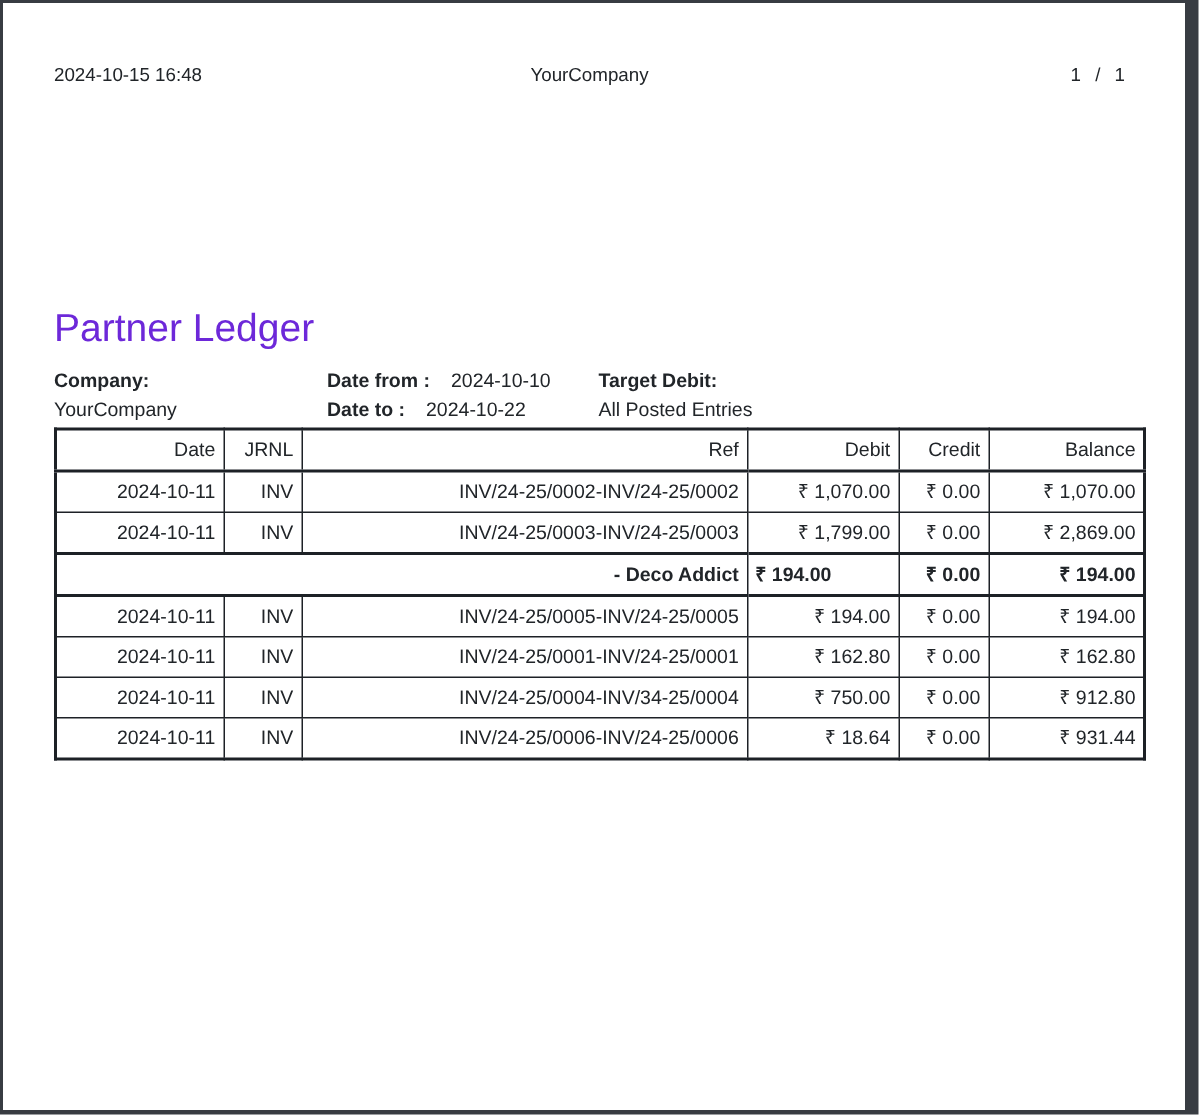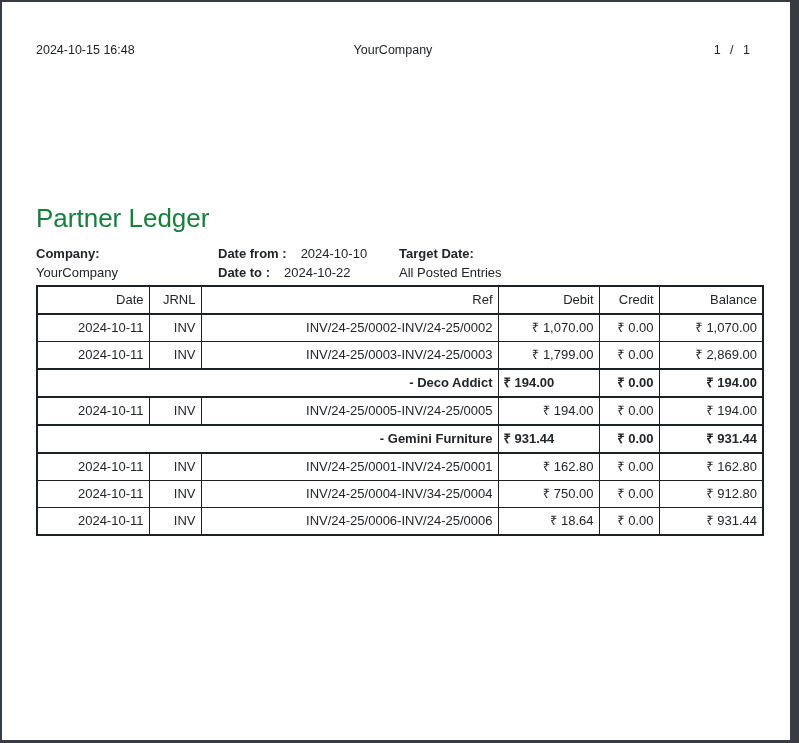--- a/index.html
+++ b/index.html
@@ -27,21 +27,21 @@
   .doc-header .dh-left   { flex: 1; text-align: left; }
   .doc-header .dh-center { flex: 1; text-align: center; }
   .doc-header .dh-right  { flex: 1; text-align: right; padding-right: 12px; word-spacing: 6px; }
 
   
   .report-title {
     margin: 146px 0 0 0;
     font-size: 26px;
     font-weight: 400;
     line-height: 28px;
-    color: #15803d;
+    color: #6d28d9;
   }
 
   
   .filters {
     display: flex;
     margin-top: 12px;
     font-size: 13px;
     line-height: 19px;
   }
   .filters .f-col1 { width: 182px; }
@@ -97,21 +97,21 @@
     </div>
     <div class="f-col2">
       <div class="f-inline">
         <span class="f-label">Date from :</span><span>2024-10-10</span>
       </div>
       <div class="f-inline">
         <span class="f-label">Date to :</span><span>2024-10-22</span>
       </div>
     </div>
     <div class="f-col3">
-      <div class="f-label">Target Date:</div>
+      <div class="f-label">Target Debit:</div>
       <div>All Posted Entries</div>
     </div>
   </div>
 
   <table class="ledger">
     <colgroup>
       <col style="width:112px">
         <col style="width:52px">
         <col style="width:297px">
       <col style="width:101px">
@@ -152,26 +152,20 @@
           <td class="num">₹ 194.00</td>
         </tr>
         <tr>
           <td>2024-10-11</td>
           <td>INV</td>
           <td>INV/24-25/0005-INV/24-25/0005</td>
           <td class="num">₹ 194.00</td>
           <td class="num">₹ 0.00</td>
           <td class="num">₹ 194.00</td>
         </tr>
-        <tr class="partner-row">
-          <td colspan="3">- Gemini Furniture</td>
-          <td class="partner-debit">₹ 931.44</td>
-          <td class="num">₹ 0.00</td>
-          <td class="num">₹ 931.44</td>
-        </tr>
         <tr>
           <td>2024-10-11</td>
           <td>INV</td>
           <td>INV/24-25/0001-INV/24-25/0001</td>
           <td class="num">₹ 162.80</td>
           <td class="num">₹ 0.00</td>
           <td class="num">₹ 162.80</td>
         </tr>
         <tr>
           <td>2024-10-11</td>

